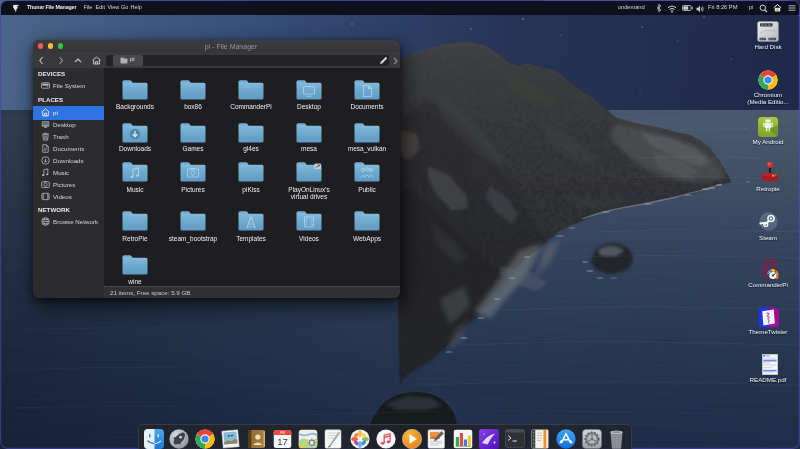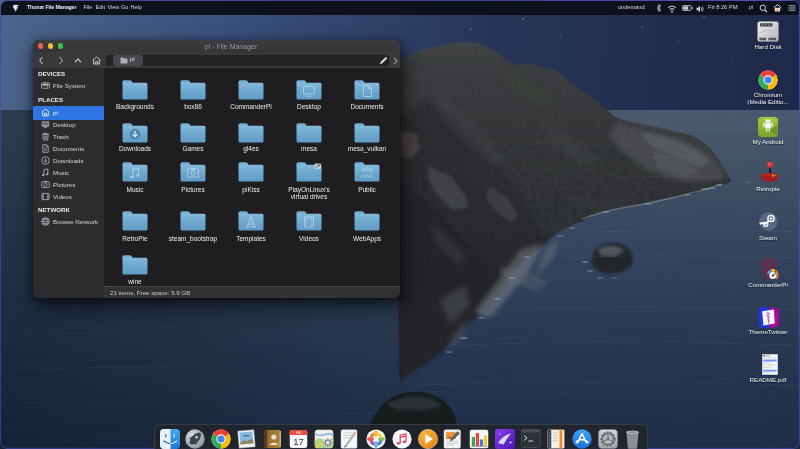--- a/index.html
+++ b/index.html
@@ -11,21 +11,21 @@
 .tl{position:absolute;top:3.2px;width:5.6px;height:5.6px;border-radius:50%;}
 #toolbar{position:absolute;left:0;top:12px;width:100%;height:16px;background:#39393c;border-bottom:1px solid #232326;}
 #sidebar{position:absolute;left:0;top:28px;width:71px;height:230px;background:#2c2c2f;}
 #mainarea{position:absolute;left:71px;top:28px;width:296px;height:217.5px;background:#1e1e21;}
 #statusbar{position:absolute;left:71px;top:245.5px;width:296px;height:12.5px;background:#313134;border-top:1px dotted #57575c;color:#c6c9cd;font-size:6.2px;}
 .srow{position:absolute;left:6px;white-space:nowrap;color:#d3d6da;font-size:6.2px;}
 .shead{font-weight:bold;color:#e8eaec;}
 .fitem{position:absolute;width:58px;text-align:center;}
 .flabel{color:#eceef0;font-size:6.5px;line-height:7px;}
 .dlabel{position:absolute;width:70px;text-align:center;color:#f3f7fb;font-size:6.2px;line-height:6.8px;text-shadow:0 1px 1px rgba(0,0,0,0.75);}
-#dock{position:absolute;left:154px;top:424px;width:494px;height:25px;background:rgba(33,36,43,0.88);border:1px solid rgba(120,130,145,0.25);border-bottom:none;border-radius:5px 5px 0 0;box-sizing:border-box;}
+#dock{position:absolute;left:138px;top:424px;width:494px;height:25px;background:rgba(33,36,43,0.88);border:1px solid rgba(120,130,145,0.25);border-bottom:none;border-radius:5px 5px 0 0;box-sizing:border-box;}
 .dicon{position:absolute;top:3.5px;width:20px;height:19px;}
 </style></head>
 <body>
 
 <svg class="abs" width="800" height="449" viewBox="0 0 800 449" style="left:0;top:0">
 <defs>
 <linearGradient id="skyg" x1="0" y1="0" x2="800" y2="110" gradientUnits="userSpaceOnUse">
 <stop offset="0" stop-color="#4c658b"></stop>
         <stop offset="0.3" stop-color="#38507b"></stop>
 <stop offset="0.62" stop-color="#263557"></stop>

